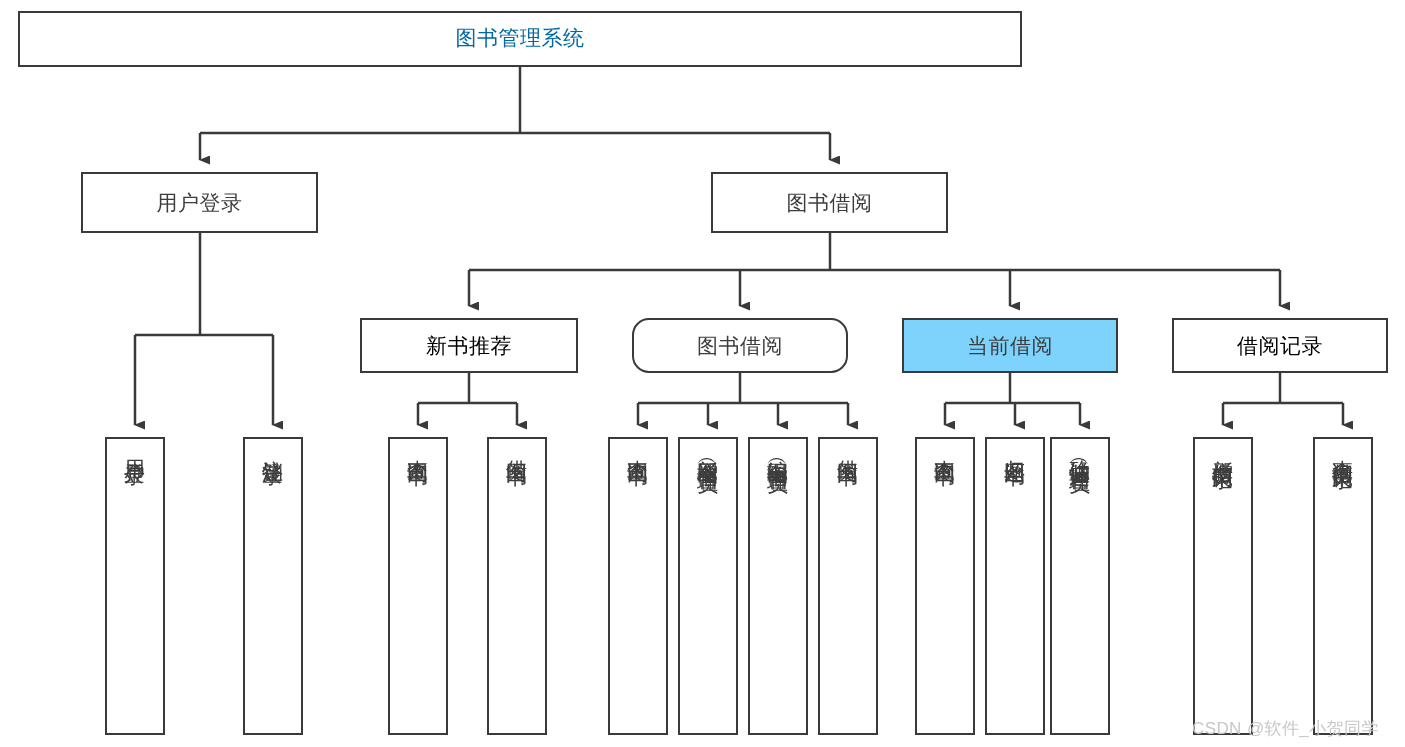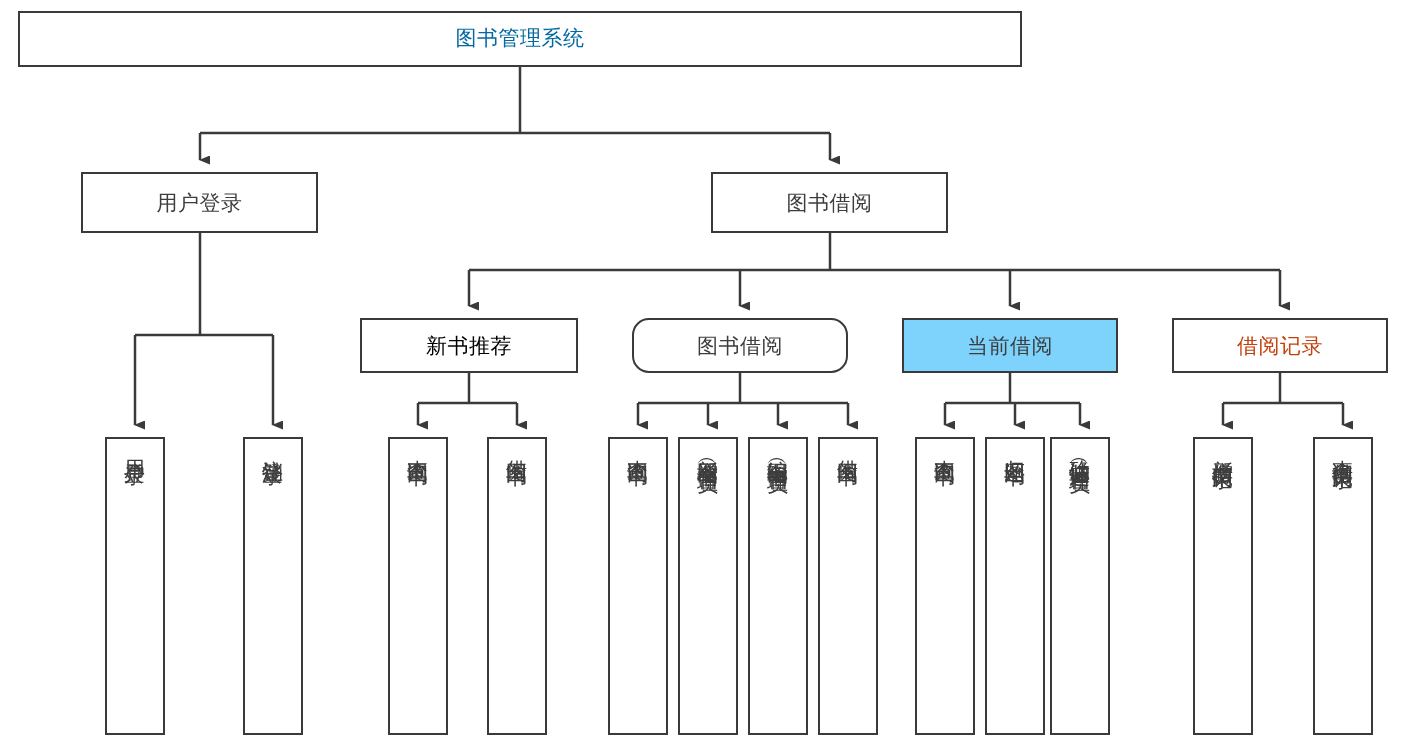--- a/index.html
+++ b/index.html
@@ -127,21 +127,21 @@
       <div class="node horizontal" style="left: 360px; top: 318px; width: 218px; height: 55px; border-color: rgb(58, 58, 58); background: rgb(255, 255, 255);">
         <span class="node-label" style="color: #000000;">新书推荐</span>
       </div>
       <div class="node horizontal" style="left: 632px; top: 318px; width: 216px; height: 55px; border-color: rgb(58, 58, 58); background: rgb(255, 255, 255); border-radius: 17px;">
         <span class="node-label" style="color: rgb(61, 61, 61);">图书借阅</span>
       </div>
       <div class="node horizontal" style="left: 902px; top: 318px; width: 216px; height: 55px; border-color: rgb(58, 58, 58); background: #7dd3fc;">
         <span class="node-label" style="color: rgb(61, 61, 61);">当前借阅</span>
       </div>
       <div class="node horizontal" style="left: 1172px; top: 318px; width: 216px; height: 55px; border-color: rgb(58, 58, 58); background: rgb(255, 255, 255);">
-        <span class="node-label" style="color: #c2410c;">借阅记录</span>
+        <span class="node-label" style="color: #000000;">借阅记录</span>
       </div>
       <div class="node vertical" style="left: 105px; top: 437px; width: 60px; height: 298px; border-color: rgb(58, 58, 58); background: rgb(255, 255, 255);">
         <span class="node-label" style="color: rgb(61, 61, 61);">用户登录</span>
       </div>
       <div class="node vertical" style="left: 243px; top: 437px; width: 60px; height: 298px; border-color: rgb(58, 58, 58); background: rgb(255, 255, 255);">
         <span class="node-label" style="color: rgb(61, 61, 61);">注销登录</span>
       </div>
       <div class="node vertical" style="left: 388px; top: 437px; width: 60px; height: 298px; border-color: rgb(58, 58, 58); background: rgb(255, 255, 255);">
         <span class="node-label" style="color: rgb(61, 61, 61);">查询图书</span>
       </div>
@@ -170,14 +170,15 @@
         <span class="node-label" style="color: rgb(61, 61, 61);">确认归还（管理员）</span>
       </div>
       <div class="node vertical" style="left: 1193px; top: 437px; width: 60px; height: 298px; border-color: rgb(58, 58, 58); background: rgb(255, 255, 255);">
         <span class="node-label" style="color: rgb(61, 61, 61);">新增借阅记录</span>
       </div>
       <div class="node vertical" style="left: 1313px; top: 437px; width: 60px; height: 298px; border-color: rgb(58, 58, 58); background: rgb(255, 255, 255);">
         <span class="node-label" style="color: rgb(61, 61, 61);">查询借阅记录</span>
       </div>
     </div>
 
+  <div id="watermark" style="left: 1192px; top: 717px; color: rgb(199, 199, 199);">CSDN @软件_小贺同学</div>
 
 </div>
 
 </body></html>

